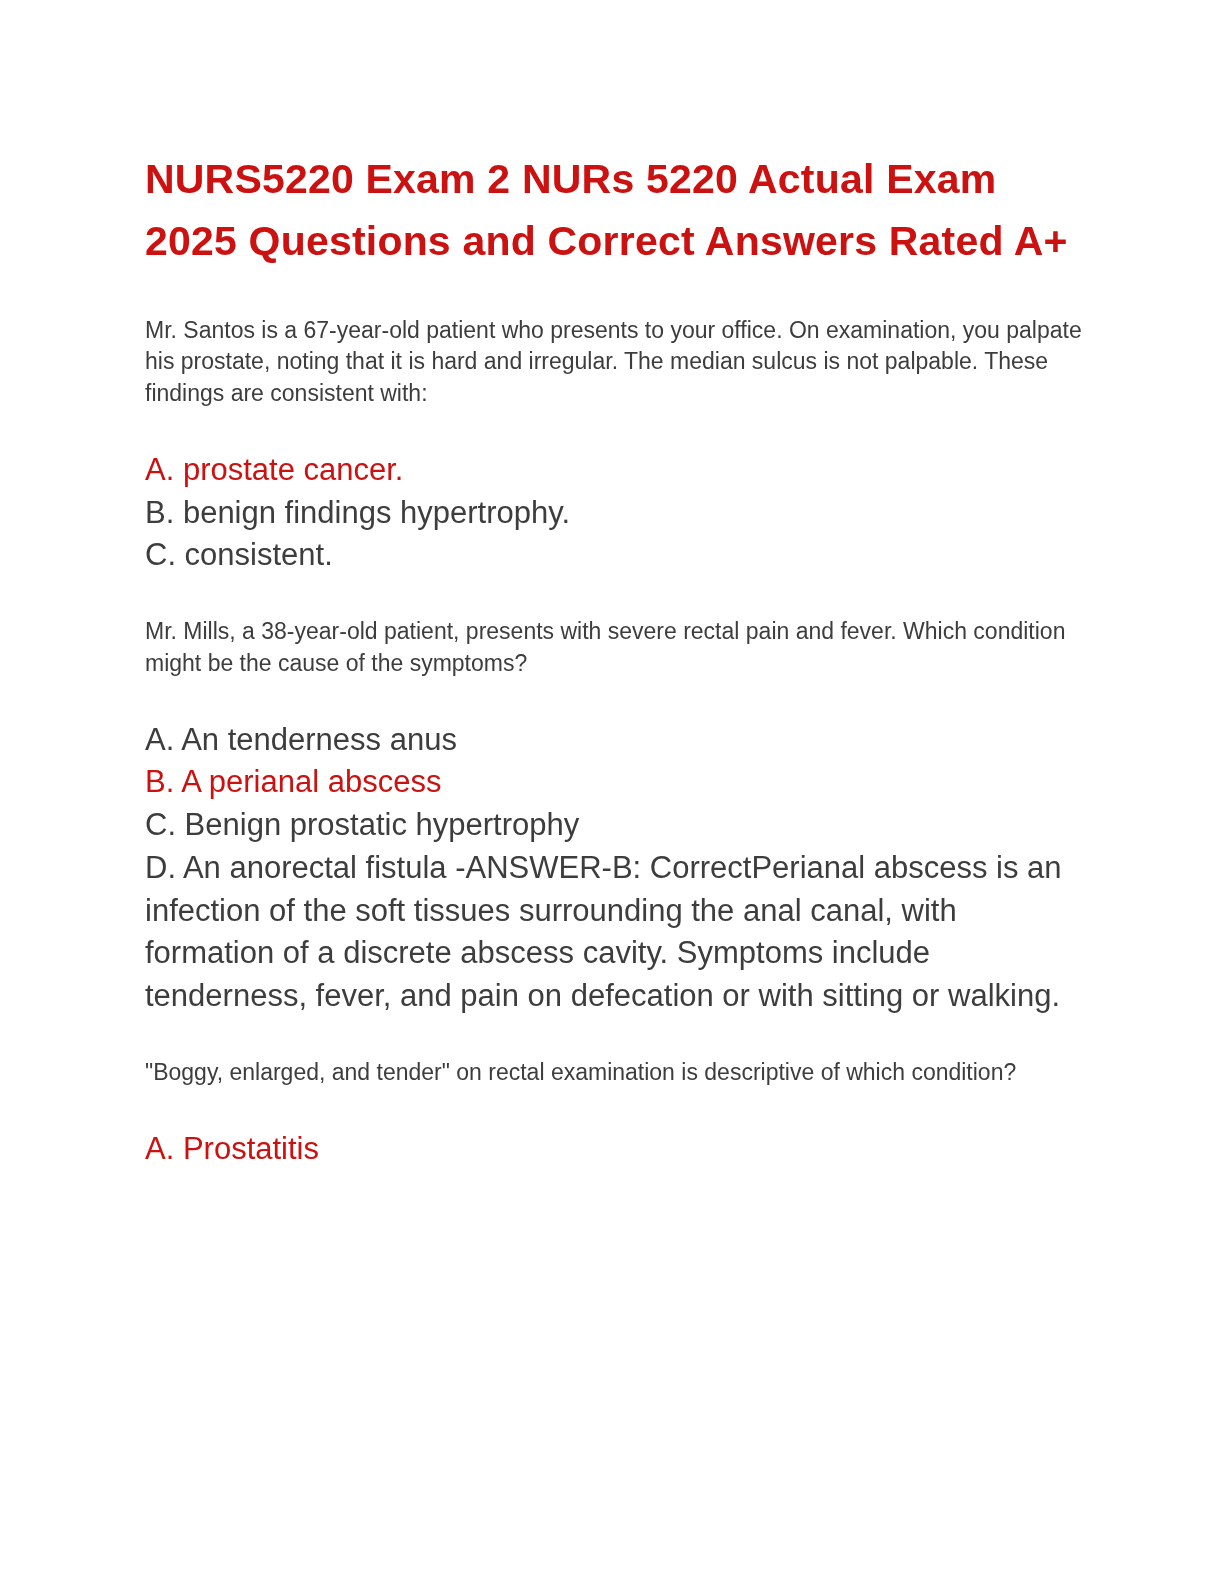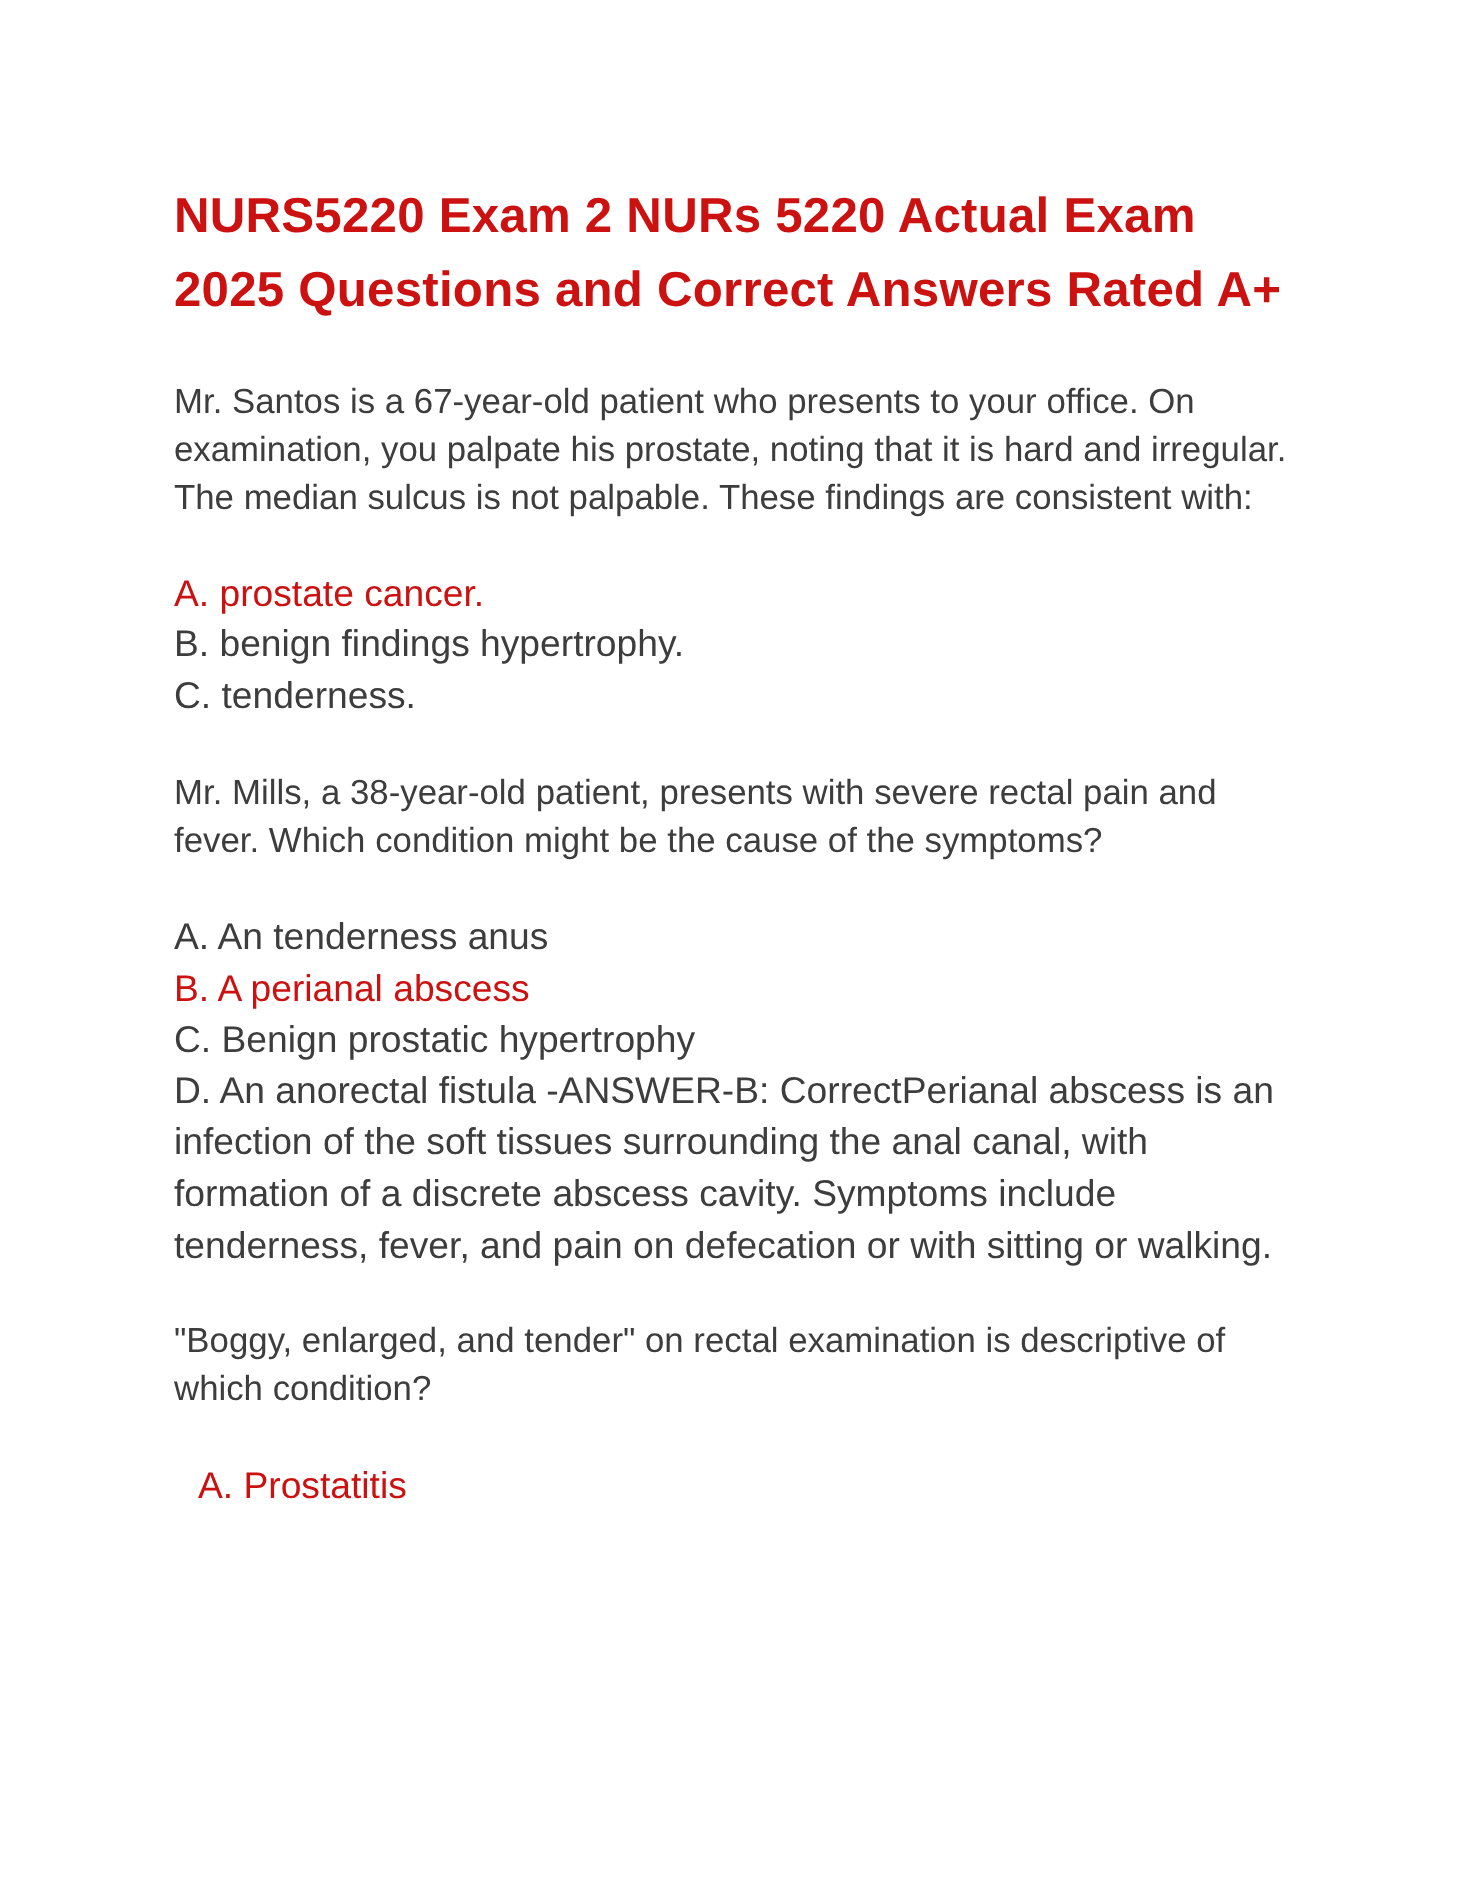--- a/index.html
+++ b/index.html
@@ -24,51 +24,51 @@
   }
   h1.doc-title{
     color:var(--title-color);
     font-size:41px;
     font-weight:bold;
     line-height:1.52;
     margin-bottom:42px;
     letter-spacing:0.2px;
   }
   .para{
-    font-size:29px;
+    font-size:23px;
     line-height:1.38;
     margin-bottom:39px;
     color:var(--body-color);
   }
   .opt-group{
     margin-bottom:39px;
   }
   .opt-line{
     font-size:31px;
     line-height:1.38;
     color:var(--body-color);
   }
   .opt-line[data-hl="true"]{
     color:var(--highlight-color);
   }
-  .para:last-child,.opt-group:last-child{margin-bottom:0;margin-left:20px;}
+  .para:last-child,.opt-group:last-child{margin-bottom:0;}
 </style>
 </head>
 <body>
 
 <div class="page">
 
   <h1 class="doc-title">NURS5220 Exam 2 NURs 5220 Actual Exam 2025 Questions and Correct Answers Rated A+</h1>
 
   <p class="para">Mr. Santos is a 67-year-old patient who presents to your office. On examination, you palpate his prostate, noting that it is hard and irregular. The median sulcus is not palpable. These findings are consistent with:</p>
 
   <div class="opt-group">
     <div class="opt-line" data-hl="true">A. prostate cancer.</div>
     <div class="opt-line" data-hl="false">B. benign findings hypertrophy.</div>
-    <div class="opt-line" data-hl="false">C. tenderness.</div>
+    <div class="opt-line" data-hl="false">C. consistent.</div>
   </div>
 
   <p class="para">Mr. Mills, a 38-year-old patient, presents with severe rectal pain and fever. Which condition might be the cause of the symptoms?</p>
 
   <div class="opt-group">
     <div class="opt-line" data-hl="false">A. An tenderness anus</div>
     <div class="opt-line" data-hl="true">B. A perianal abscess</div>
     <div class="opt-line" data-hl="false">C. Benign prostatic hypertrophy</div>
     <div class="opt-line" data-hl="false">D. An anorectal fistula -ANSWER-B: CorrectPerianal abscess is an infection of the soft tissues surrounding the anal canal, with formation of a discrete abscess cavity. Symptoms include tenderness, fever, and pain on defecation or with sitting or walking.</div>
   </div>

